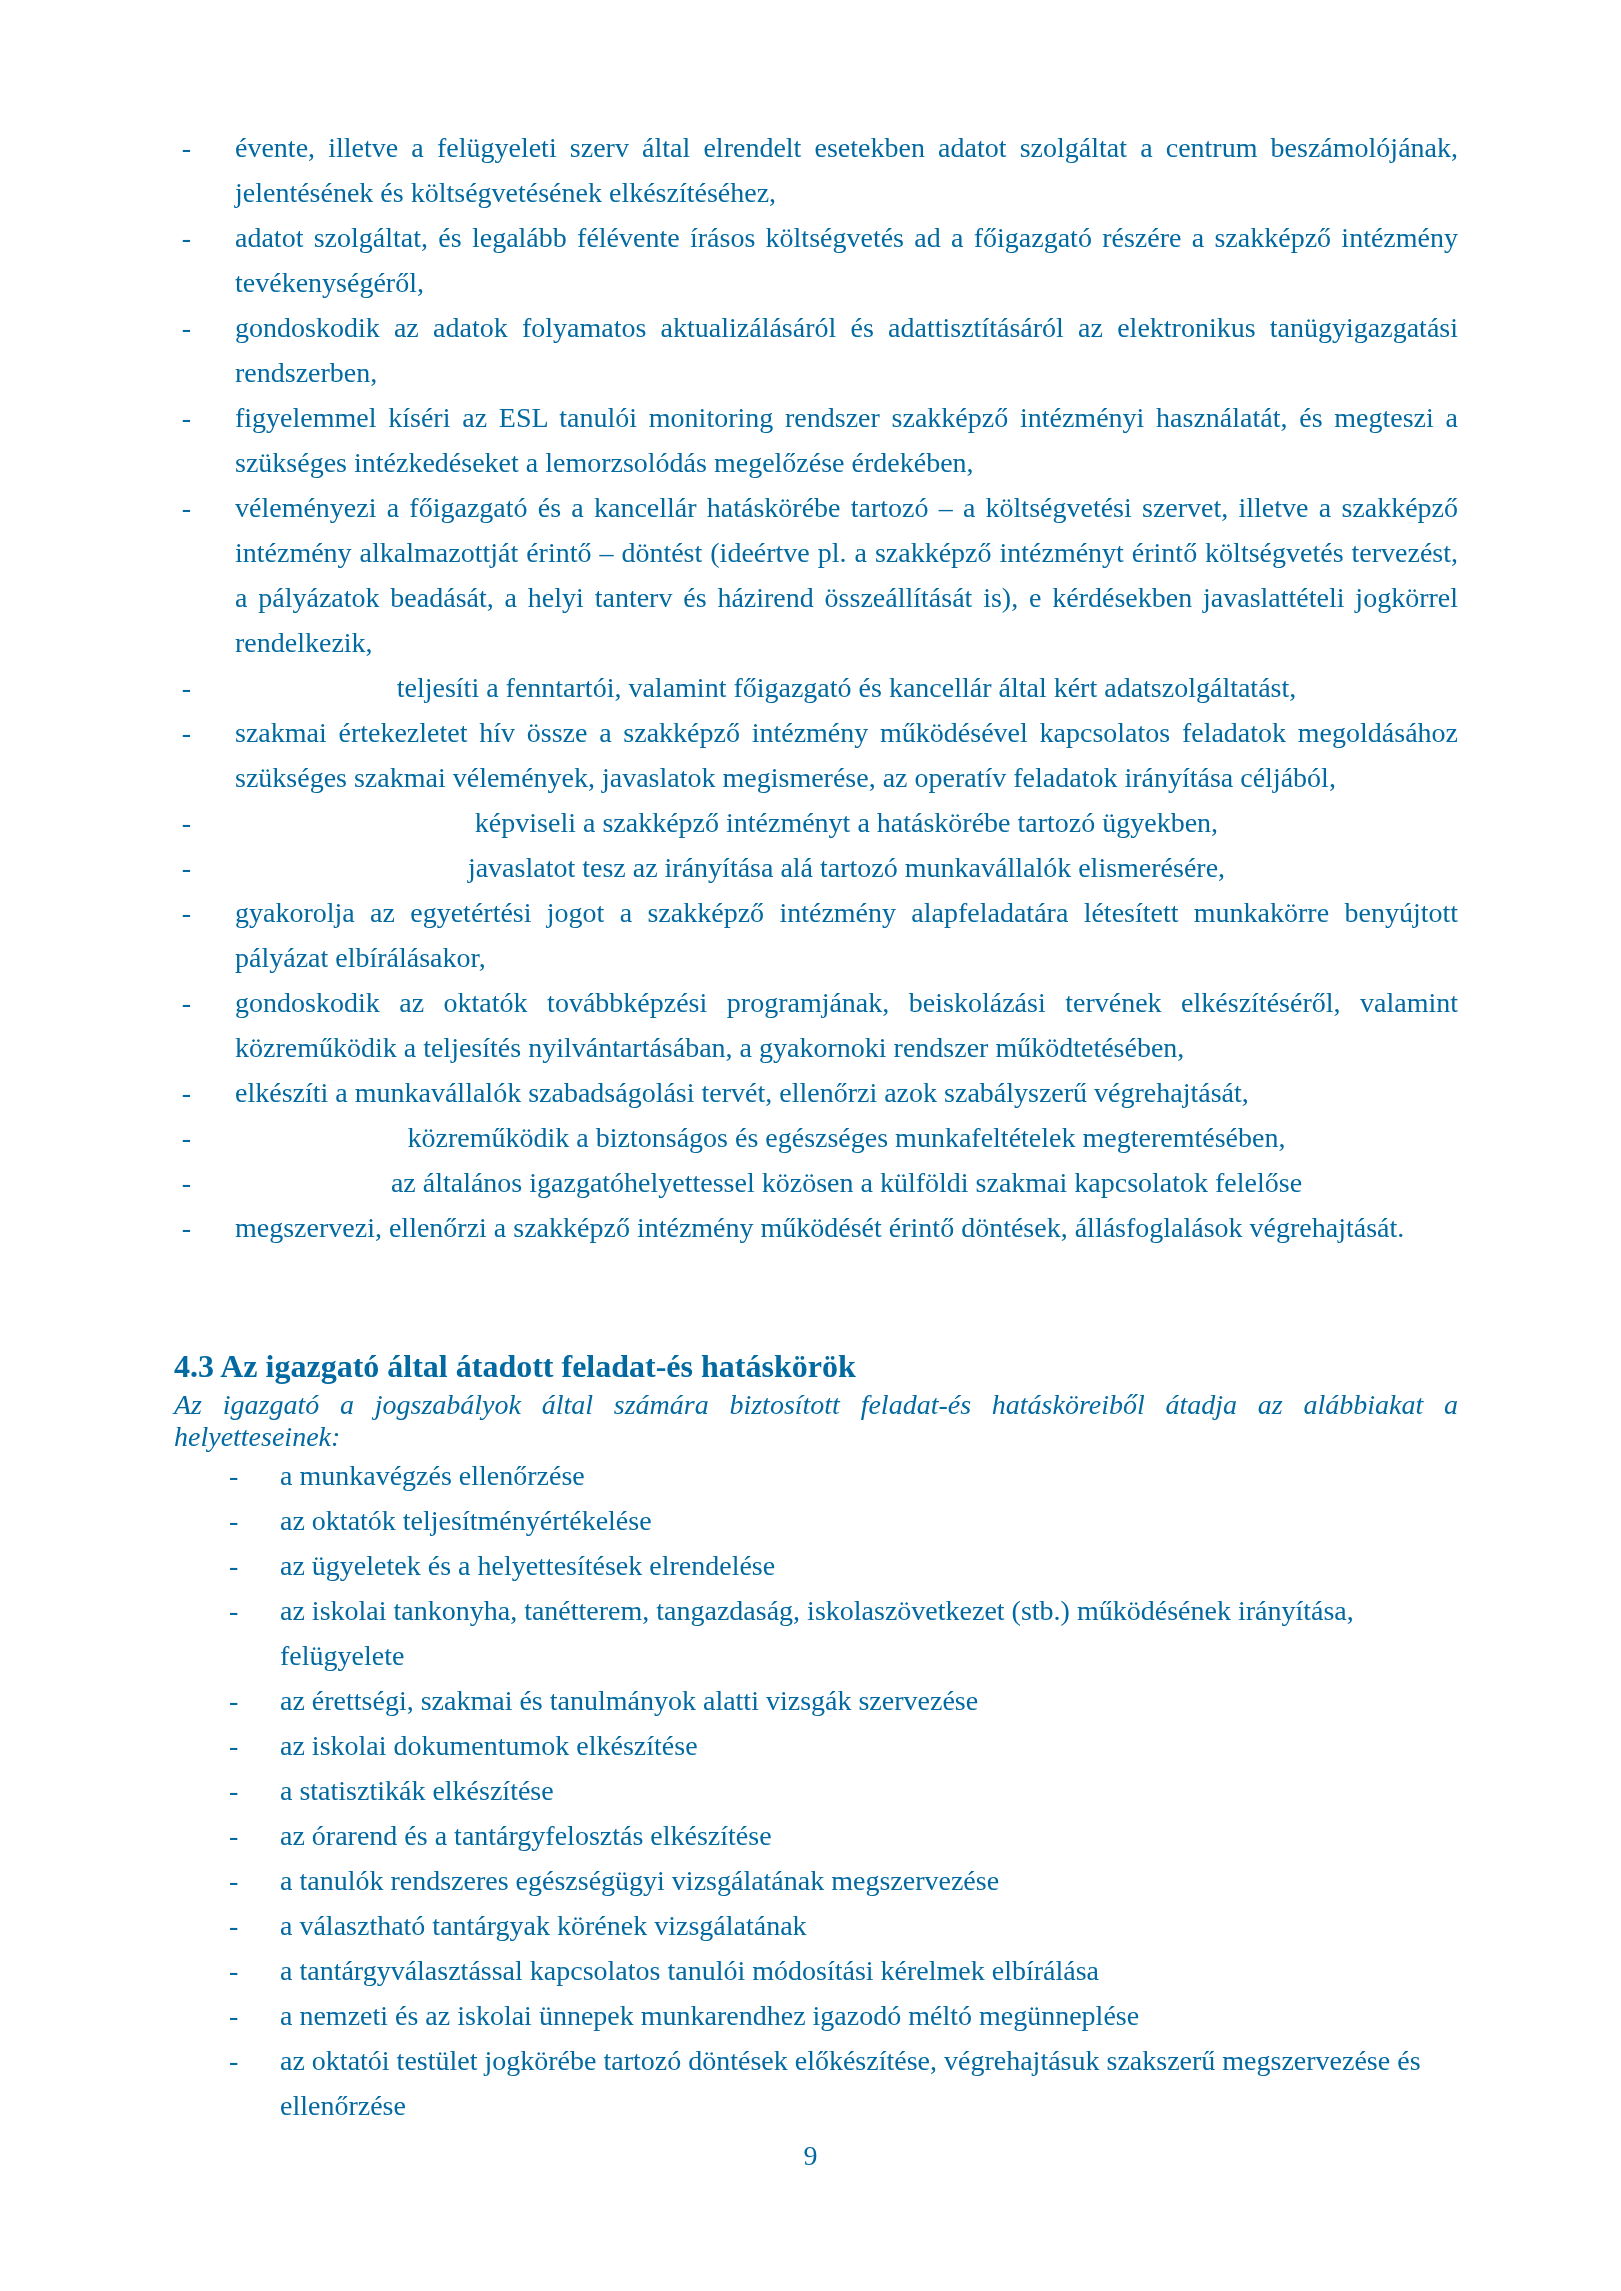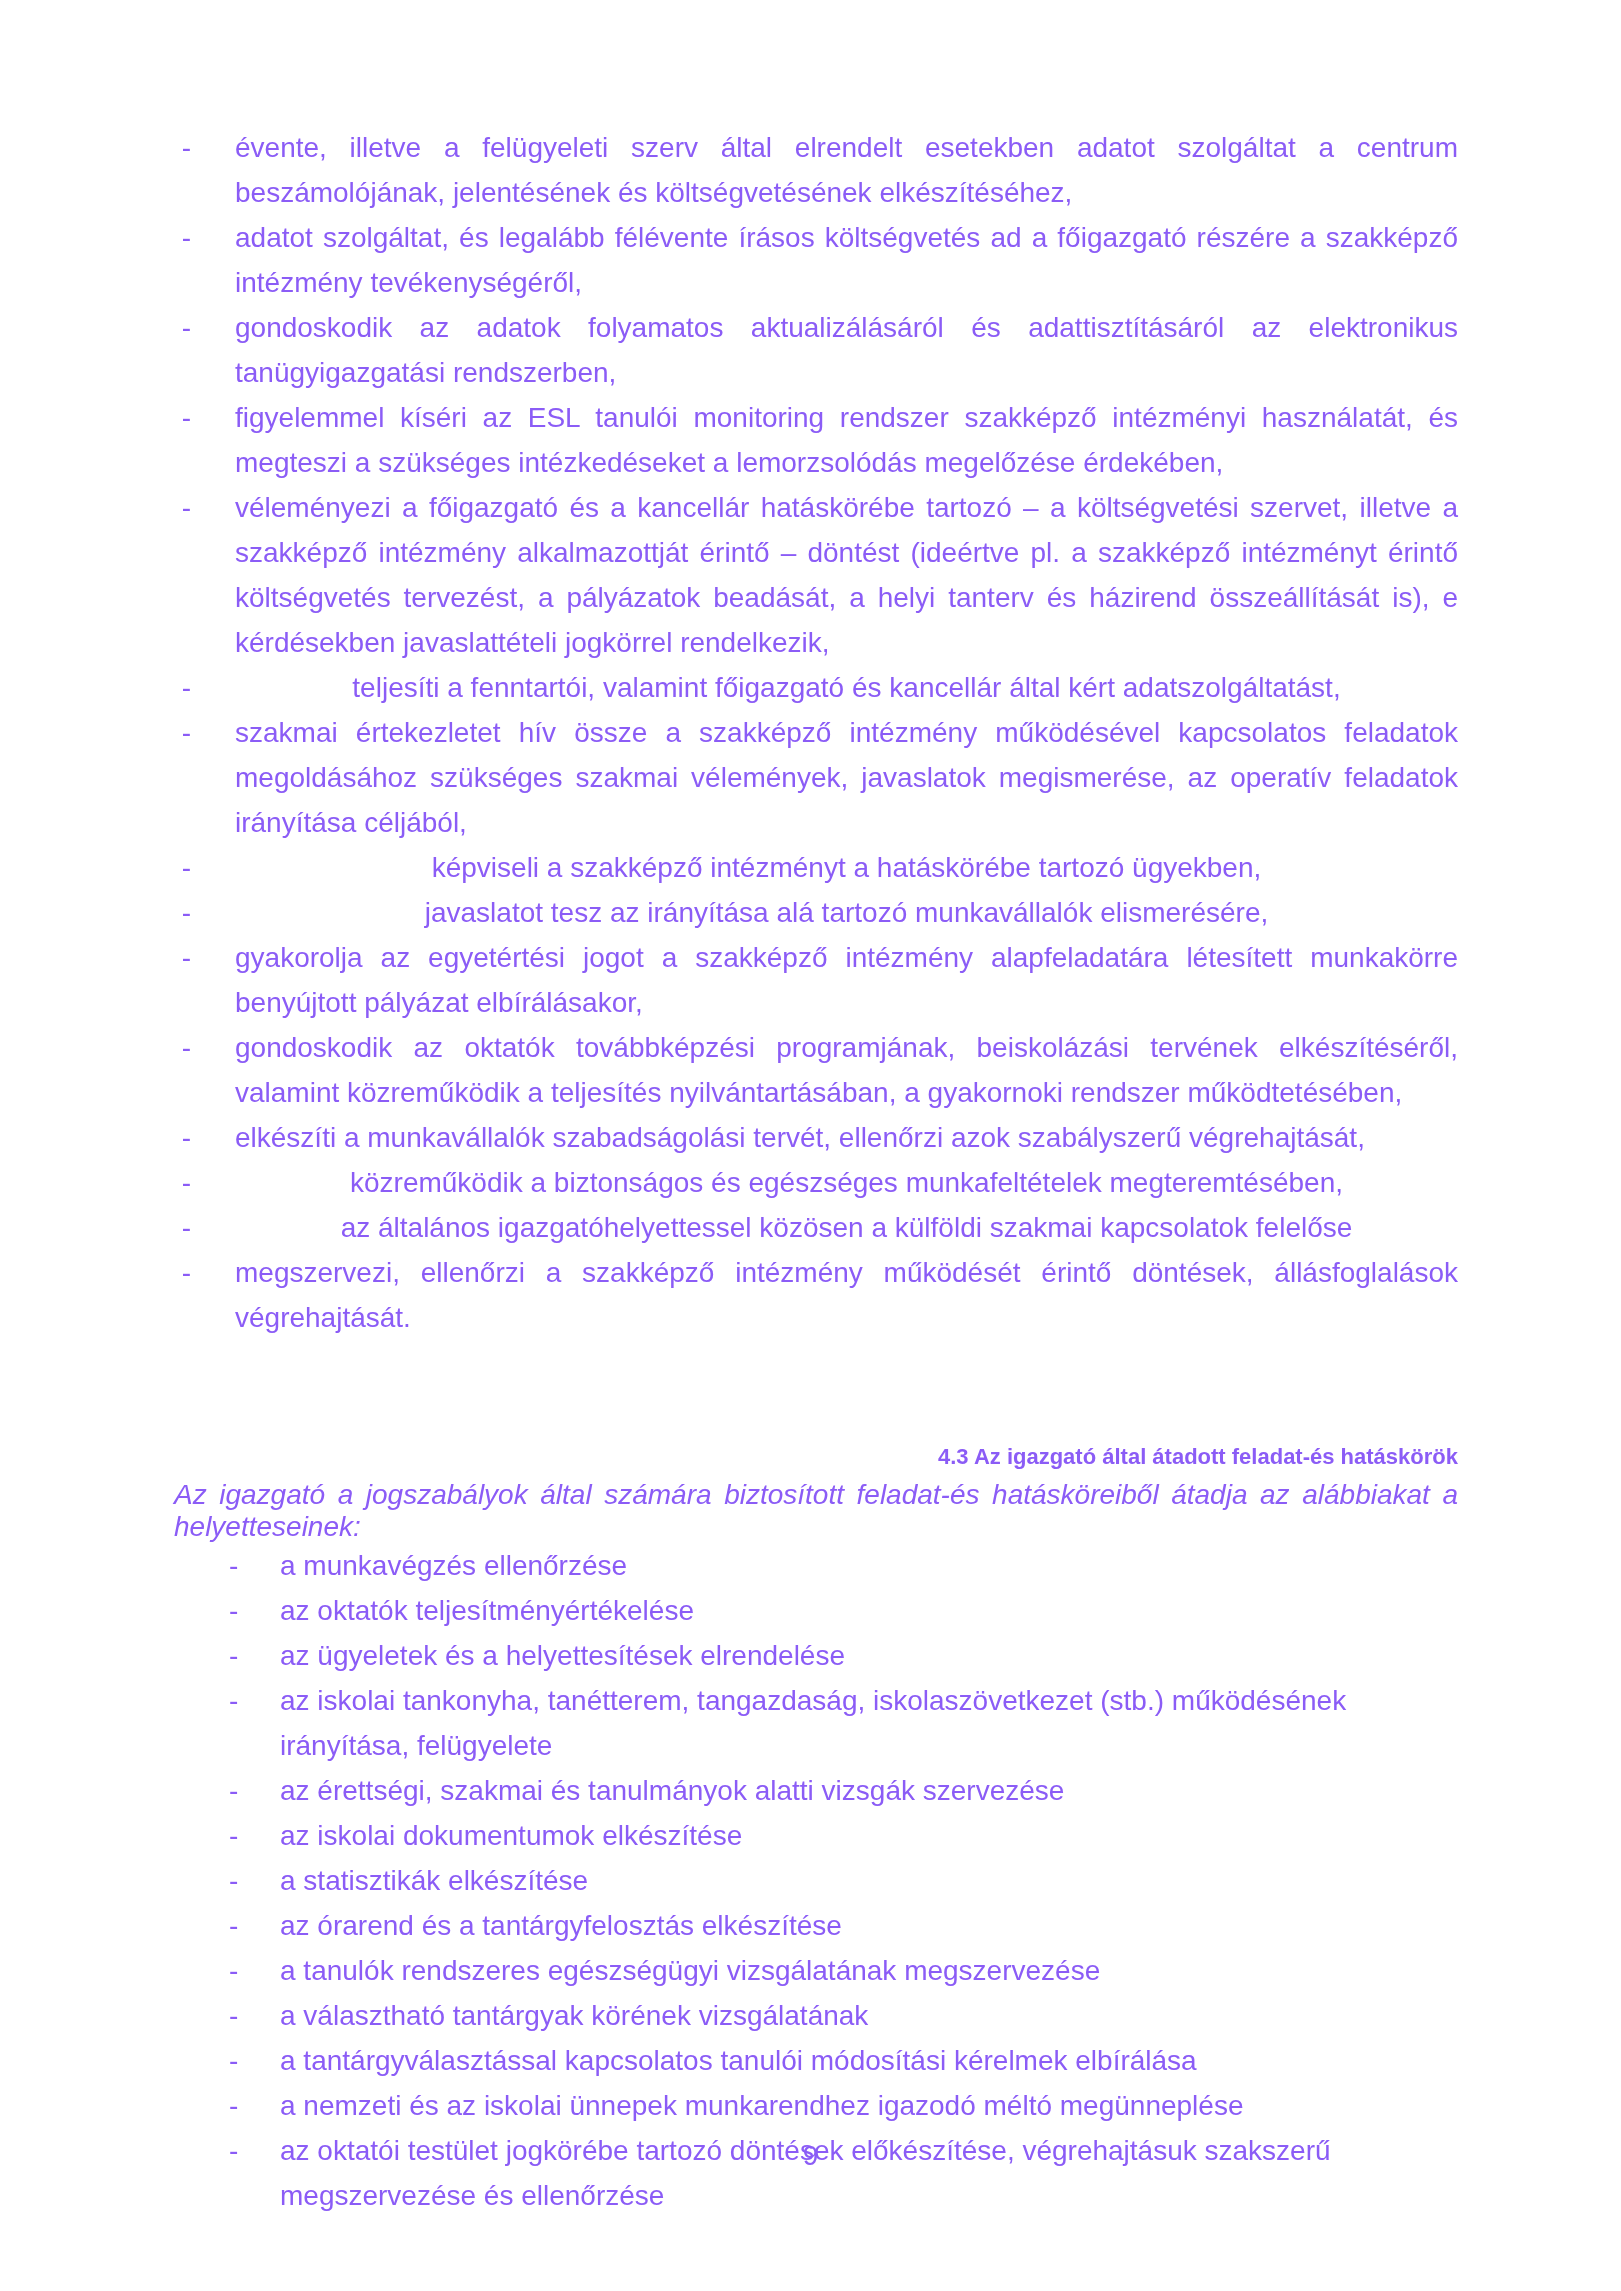--- a/index.html
+++ b/index.html
@@ -9,22 +9,22 @@
     background: #ffffff;
   }
 
   .page {
     position: relative;
     width: 1621px;
     height: 2292px;
     margin: 0 auto;
     background: #ffffff;
     box-sizing: border-box;
-    font-family: Liberation Sans, sans-serif;
-    color: #8b5cf6;
+    font-family: Liberation Serif, serif;
+    color: #0369a1;
     overflow: hidden;
   }
 
   .content {
     position: absolute;
     left: 174px;
     top: 125px;
     width: 1284px;
   }
 
@@ -74,26 +74,26 @@
   ul.bullets.indented > li::before {
     left: 55px;
   }
 
   
   .section-gap {
     height: 94px;
   }
 
   h2.heading {
-    font-size: 22px;
+    font-size: 32px;
     line-height: 45px;
     font-weight: bold;
     margin: 0;
     padding: 0;
-    text-align: right;
+    text-align: left;
   }
 
   p.intro {
     font-size: 28px;
     line-height: 32px;
     font-style: italic;
     margin: 0;
     padding: 0;
     text-align: justify;
     text-justify: inter-word;

